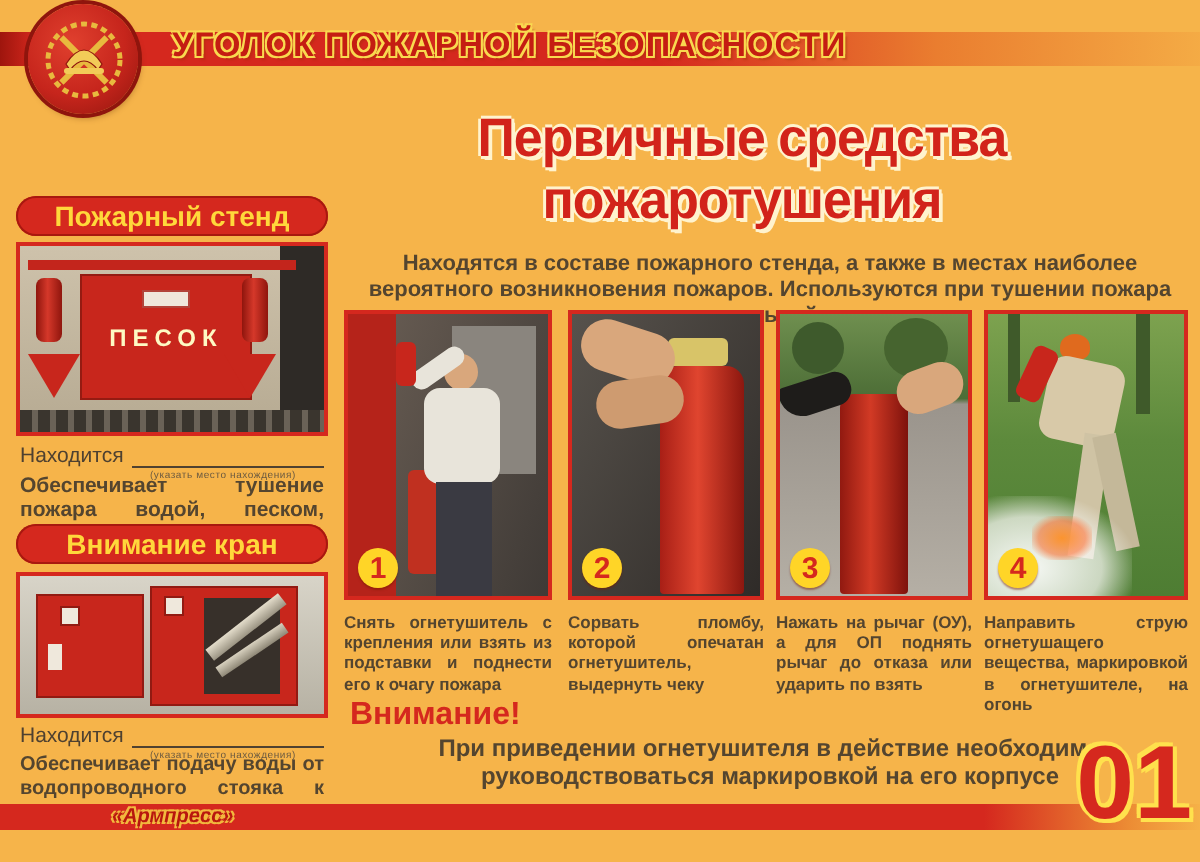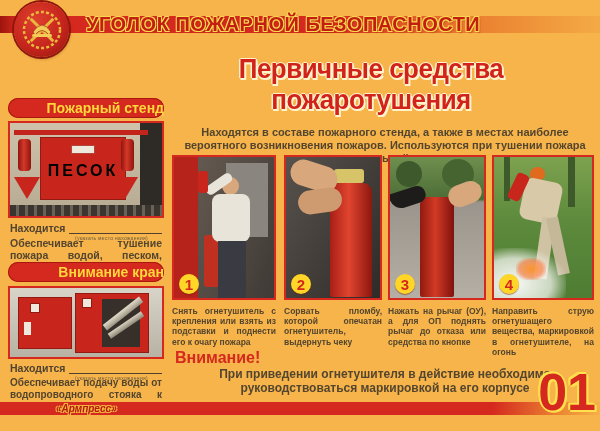--- a/index.html
+++ b/index.html
@@ -6,42 +6,42 @@
   html,body { width:600px; height:431px; }
   body { font-family:"Liberation Sans", sans-serif; }
   #poster { position:relative; width:600px; height:431px; background:#F6B44A; overflow:hidden; }
 
   
   .top-stripe { position:absolute; left:0; top:16px; width:600px; height:17px;
     background:linear-gradient(to right,#9E150D 0%, #D5281E 3%, #D5281E 55%, rgba(224,80,25,.55) 78%, rgba(236,130,45,.18) 100%); }
   .emblem { position:absolute; left:14px; top:2px; width:55px; height:55px; border-radius:50%;
     background:radial-gradient(circle at 40% 35%, #E0402E 0%, #C6251C 55%, #8F150D 100%);
     box-shadow:0 0 0 2px #8F150D, 1px 2px 3px rgba(90,40,0,.4); display:flex; align-items:center; justify-content:center; }
-  .banner-label { position:absolute; left:86px; top:13px; font-size:20px; font-weight:bold; letter-spacing:.5px;
+  .banner-label { position:absolute; left:86px; top:13px; font-size:17px; font-weight:bold; letter-spacing:.5px;
     color:#C41D12; text-shadow:1px 1px 0 #F9D94F,-1px -1px 0 #F9D94F,1px -1px 0 #F9D94F,-1px 1px 0 #F9D94F,2px 2px 1px rgba(150,50,0,.35); }
   .main-title { position:absolute; left:148px; width:446px; top:54px; text-align:center;
     font-size:27px; font-weight:bold; letter-spacing:-.5px; transform:scaleX(.96); transform-origin:center;
     color:#D2231A; text-shadow:1.5px 0 0 #FFF3CE,-1.5px 0 0 #FFF3CE,0 1.5px 0 #FFF3CE,0 -1.5px 0 #FFF3CE,2px 2px 0 #FFF3CE; }
 
   
   .pill { position:absolute; background:#D5281E; border-radius:11px; color:#FFD83B; font-weight:bold;
-    display:flex; align-items:center; justify-content:flex-end; box-shadow:inset 0 0 0 1px #A8180F; }
+    display:flex; align-items:center; justify-content:center; box-shadow:inset 0 0 0 1px #A8180F; }
   .pill-left { left:8px; width:156px; height:20px; font-size:14px; }
   #pill-stand { top:98px; }
   #pill-crane { top:262px; }
   #pill-use { left:175px; width:420px; top:101px; height:21px; font-size:14px; }
 
   
   .photo { position:absolute; border:2px solid #D5281E; overflow:hidden; }
   .shape { position:absolute; }
   #stand-photo { left:8px; top:121px; width:156px; height:97px; background:linear-gradient(#CEC2AB,#B6AA92); }
   #crane-photo { left:8px; top:286px; width:156px; height:73px; background:linear-gradient(#D8D4C8,#B7B2A4); }
 
   .locate-row { position:absolute; left:10px; width:152px; }
-  .locate-line { display:flex; align-items:flex-end; font-size:10.5px; font-weight:bold; color:#4F4130; }
+  .locate-line { display:flex; align-items:flex-end; font-size:10.5px; font-weight:normal; color:#4F4130; }
   .locate-line .rule { flex:1; border-bottom:1.4px solid #4F4130; margin-left:4px; height:10px; }
   .locate-hint { font-size:5px; color:#6B5A40; text-align:right; padding-right:14px; margin-top:1px; letter-spacing:.3px; }
   .left-par { position:absolute; left:10px; width:152px; font-size:10.5px; font-weight:bold; color:#54452F;
     line-height:1.16; text-align:justify; }
   #stand-par { top:237px; }
   #crane-par { top:377px; font-size:10px; }
   #stand-locate { top:222px; } #crane-locate { top:362px; }
 
   
   .intro { position:absolute; left:180px; width:410px; top:126px; text-align:center; font-size:11px;
@@ -61,21 +61,21 @@
   .bottom-stripe { position:absolute; left:0; top:402px; width:600px; height:13px;
     background:linear-gradient(to right,#D5281E 0%,#D5281E 82%,rgba(224,90,25,.45) 94%,rgba(240,150,50,.1) 100%); }
   .publisher { position:absolute; left:10px; top:403px; font-size:10px; font-style:italic; font-weight:bold;
     color:#B8170E; text-shadow:1px 1px 0 #F2B93E,-1px -1px 0 #F2B93E,1px -1px 0 #F2B93E,-1px 1px 0 #F2B93E;margin-left:46px; }
   .emergency { position:absolute; right:4px; top:366px; font-size:52px; font-weight:700; line-height:1;
     color:#D5281E; text-shadow:2px 0 0 #FFE14D,-2px 0 0 #FFE14D,0 2px 0 #FFE14D,0 -2px 0 #FFE14D,2px 2px 0 #FFE14D,-2px -2px 0 #FFE14D;margin-left:16px; }
 
   
   .sand-board { position:absolute; left:30px; right:36px; top:14px; bottom:16px; background:#C8261C; border:1px solid #951B12; }
   .sand-plate { width:24px; height:9px; background:#EFE8DC; margin:7px auto 0; border:1px solid #B2443A; }
-  .sand-label { margin-top:8px; text-align:center; font-size:16px; font-weight:bold; letter-spacing:3px; color:#000000; }
+  .sand-label { margin-top:8px; text-align:center; font-size:12px; font-weight:bold; letter-spacing:3px; color:#fef9c3; }
   .ext { width:13px; height:32px; background:linear-gradient(90deg,#8F150D,#D5382A 45%,#8F150D); border-radius:4px; }
   .ext:before { content:""; }
   .cone { width:0; height:0; border-left:13px solid transparent; border-right:13px solid transparent; border-top:22px solid #C8261C; }
 </style>
 </head>
 <body>
 
 <div id="poster">
 
   <div class="top-stripe"></div>
@@ -181,21 +181,21 @@
     <div class="shape" style="left:44px;top:60px;width:13px;height:62px;background:#CFC3A4;transform:rotate(8deg);"></div>
     <div class="shape" style="left:58px;top:60px;width:12px;height:58px;background:#C4B899;transform:rotate(-12deg);"></div>
     <div class="shape" style="left:18px;top:16px;width:13px;height:28px;background:#C8261C;border-radius:4px;transform:rotate(25deg);"></div>
     <div class="shape" style="left:-14px;bottom:-10px;width:86px;height:60px;background:radial-gradient(ellipse at 40% 60%,rgba(255,255,255,.95) 0%,rgba(245,245,240,.75) 50%,rgba(245,245,240,0) 75%);"></div>
     <div class="shape" style="left:22px;bottom:18px;width:30px;height:22px;background:radial-gradient(ellipse,rgba(255,140,30,.9) 0%,rgba(255,90,20,.5) 55%,rgba(255,90,20,0) 80%);"></div>
     <div class="badge">4</div>
   </div>
 
   <div class="caption" style="left:284px;width:98px;">Сорвать пломбу, которой опечатан огнетушитель, выдернуть чеку</div>
   <div class="caption" style="left:172px;width:104px;">Снять огнетушитель с крепления или взять из подставки и поднести его к очагу пожара</div>
-  <div class="caption" style="left:388px;width:98px;">Нажать на рычаг (ОУ), а для ОП поднять рычаг до отказа или средства по кнопке</div>
+  <div class="caption" style="left:388px;width:98px;">Нажать на рычаг (ОУ), а для ОП поднять рычаг до отказа или ударить по взять</div>
   <div class="caption" style="left:492px;width:102px;">Направить струю огнетушащего вещества, маркировкой в огнетушителе, на огонь</div>
 
   <div class="attention-title">Внимание!</div>
   <div class="attention-text">При приведении огнетушителя в действие необходимо руководствоваться маркировкой на его корпусе</div>
 
   <div class="bottom-stripe"></div>
   <div class="publisher">«Армпресс»</div>
   <div class="emergency">01</div>
 
 </div>

